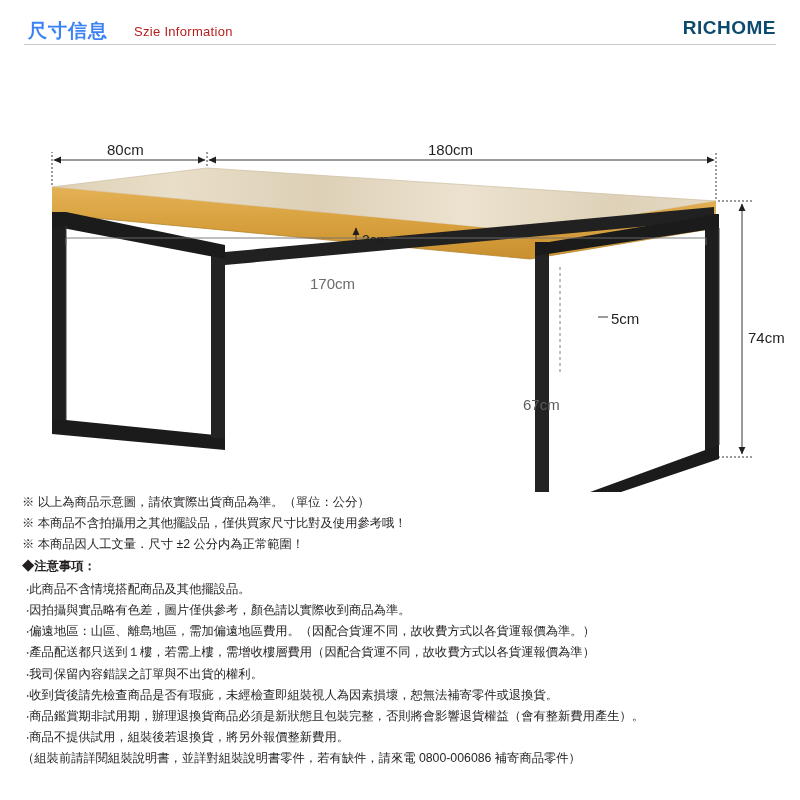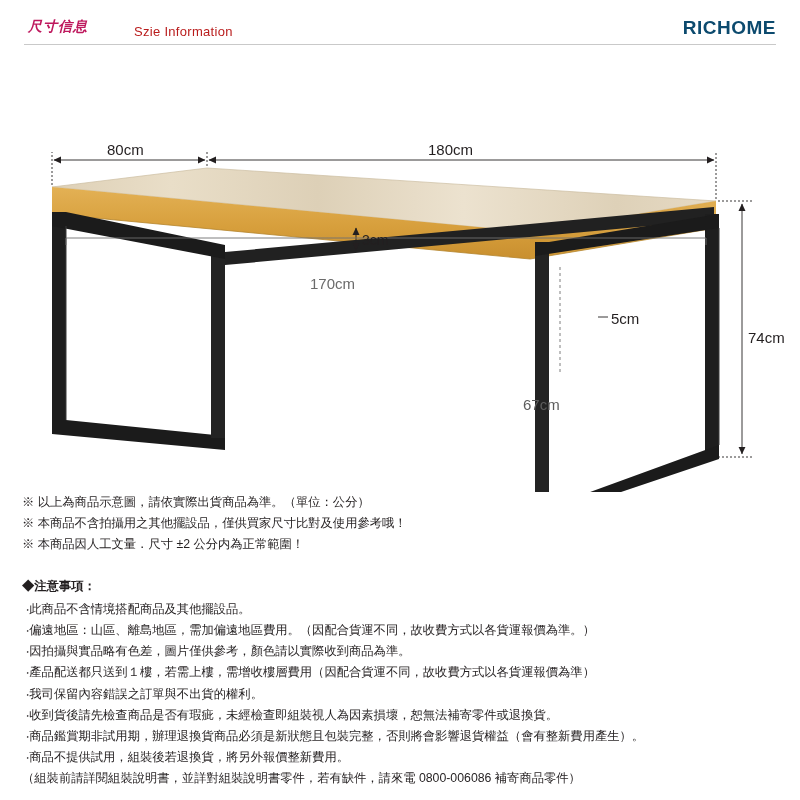--- a/index.html
+++ b/index.html
@@ -33,25 +33,24 @@
     left: 24px;
     top: 44px;
     width: 752px;
     height: 1px;
     background: #c9c9c9;
   }
   .title-zh {
     position: absolute;
     left: 28px;
     top: 18px;
-    font-size: 14px;
+    font-size: 19px;
     font-weight: bold;
-    color: #be185d;
+    color: #3b82f6;
     letter-spacing: 1px;
-    font-style: italic;
   }
   .title-en {
     position: absolute;
     left: 134px;
     top: 24px;
     font-size: 13px;
     color: #b91c1c;
     letter-spacing: 0.3px;
   }
   .brand {
@@ -79,21 +78,21 @@
   
   .notes {
     position: absolute;
     left: 22px;
     top: 492px;
     width: 764px;
     font-size: 12.3px;
     line-height: 21.2px;
     color: #231f20;
   }
-  .notes .star-block { margin-bottom: 20px; }
+  .notes .star-block { margin-bottom: 0; }
   .notes .line { white-space: nowrap; }
   .notes .head {
     font-weight: bold;
     margin-bottom: 2px;
   }
   .notes .bullet { padding-left: 4px; }
 </style>
 </head>
 <body>
 
@@ -206,22 +205,22 @@
   </div>
 
   <div class="notes">
     <div class="star-block">
       <div class="line">※ 以上為商品示意圖，請依實際出貨商品為準。（單位：公分）</div>
       <div class="line">※ 本商品不含拍攝用之其他擺設品，僅供買家尺寸比對及使用參考哦！</div>
       <div class="line">※ 本商品因人工文量．尺寸 ±2 公分内為正常範圍！</div>
     </div>
     <div class="head">◆注意事項：</div>
     <div class="bullet">‧此商品不含情境搭配商品及其他擺設品。</div>
+    <div class="bullet">‧因拍攝與實品略有色差，圖片僅供參考，顏色請以實際收到商品為準。</div>
     <div class="bullet">‧偏遠地區：山區、離島地區，需加偏遠地區費用。（因配合貨運不同，故收費方式以各貨運報價為準。）</div>
-    <div class="bullet">‧因拍攝與實品略有色差，圖片僅供參考，顏色請以實際收到商品為準。</div>
     <div class="bullet">‧產品配送都只送到１樓，若需上樓，需增收樓層費用（因配合貨運不同，故收費方式以各貨運報價為準）</div>
     <div class="bullet">‧我司保留內容錯誤之訂單與不出貨的權利。</div>
     <div class="bullet">‧收到貨後請先檢查商品是否有瑕疵，未經檢查即組裝視人為因素損壞，恕無法補寄零件或退換貨。</div>
     <div class="bullet">‧商品鑑賞期非試用期，辦理退換貨商品必須是新狀態且包裝完整，否則將會影響退貨權益（會有整新費用產生）。</div>
     <div class="bullet">‧商品不提供試用，組裝後若退換貨，將另外報價整新費用。</div>
     <div class="line">（組裝前請詳閱組裝說明書，並詳對組裝說明書零件，若有缺件，請來電 0800-006086 補寄商品零件）</div>
   </div>
 
 </div>
 

